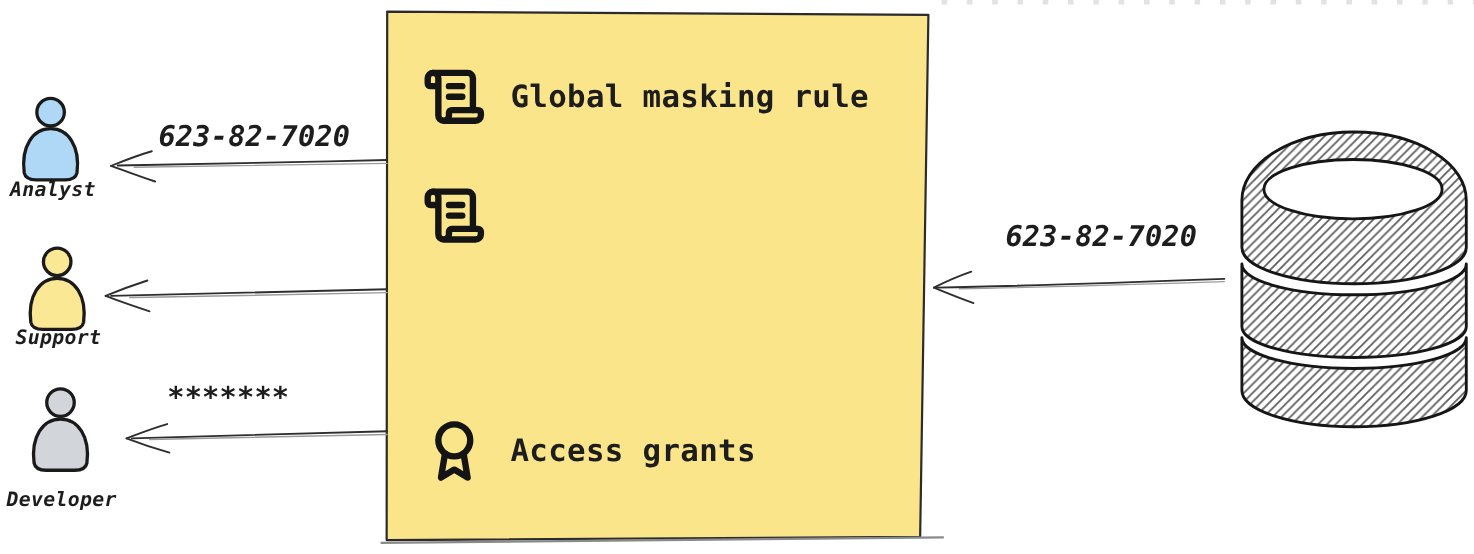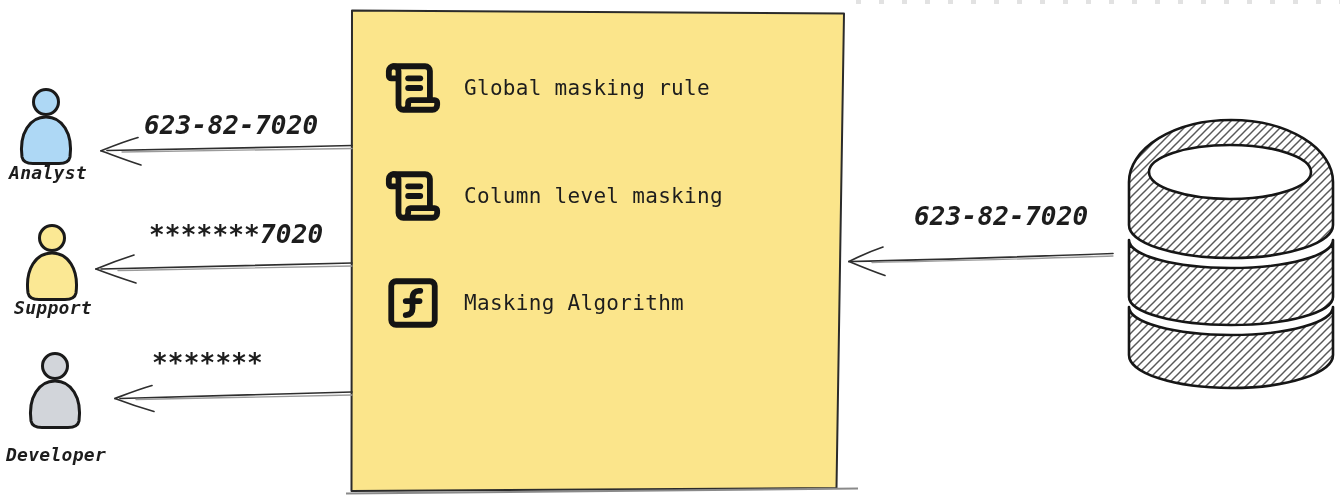--- a/index.html
+++ b/index.html
@@ -20,21 +20,21 @@
   .num-label{
     font-size:26px;font-weight:700;line-height:30px;letter-spacing:.2px;
   }
   .box-item{
     position:absolute;left:384px;width:450px;height:58px;
     display:flex;align-items:center;gap:22px;
   }
   .item-icon{width:58px;height:58px;flex:0 0 58px;
     stroke:#141414;fill:none;stroke-width:2.4;
     stroke-linecap:round;stroke-linejoin:round;}
-  .item-label{font-size:21px;font-weight:400;letter-spacing:.3px;line-height:58px;}
+  .item-label{font-size:28px;font-weight:700;letter-spacing:.3px;line-height:58px;}
 </style>
 </head>
 <body>
 
 <div class="canvas">
 
   <svg class="layer" viewBox="0 0 1340 504">
     <defs>
       <pattern id="hatch" width="8" height="8" patternUnits="userSpaceOnUse">
         <line x1="-2" y1="10" x2="10" y2="-2" stroke="#595959" stroke-width="1.5"></line>
@@ -98,47 +98,44 @@
       <path fill="url(#hatch)" d="M1129,240 A102,28 0 0 0 1333,240 L1333,297 A102,28 0 0 1 1129,297 Z"></path>
       <path fill="url(#hatch)" d="M1129,307 A102,28 0 0 0 1333,307 L1333,355 A102,33 0 0 1 1129,355 Z"></path>
     </g>
   </svg>
 
   <div class="txt actor-label" style="left:-7px;top:162px;">Analyst</div>
   <div class="txt actor-label" style="left:-2px;top:297px;">Support</div>
   <div class="txt actor-label" style="left:1px;top:444px;">Developer</div>
 
   <div class="txt num-label" style="left:144px;top:110px;">623-82-7020</div>
-  <div class="txt num-label" style="left:149px;top:219px;">*******7020</div>
   <div class="txt num-label" style="left:152px;top:347px;">*******</div>
   <div class="txt num-label" style="left:914px;top:201px;">623-82-7020</div>
 
   <div class="box-item" style="top:59px">
     <svg class="item-icon" viewBox="0 0 24 24">
       <path d="M15 12h-5"></path>
         <path d="M15 8h-5"></path>
         <path d="M19 17V5a2 2 0 0 0-2-2H4"></path>
       <path d="M8 21h12a2 2 0 0 0 2-2v-1a1 1 0 0 0-1-1H11a1 1 0 0 0-1 1v1a2 2 0 1 1-4 0V5a2 2 0 1 0-4 0v2a1 1 0 0 0 1 1h3"></path>
     </svg>
     <span class="item-label">Global masking rule</span>
   </div>
 
   <div class="box-item" style="top:167px">
     <svg class="item-icon" viewBox="0 0 24 24">
       <path d="M15 12h-5"></path>
         <path d="M15 8h-5"></path>
         <path d="M19 17V5a2 2 0 0 0-2-2H4"></path>
       <path d="M8 21h12a2 2 0 0 0 2-2v-1a1 1 0 0 0-1-1H11a1 1 0 0 0-1 1v1a2 2 0 1 1-4 0V5a2 2 0 1 0-4 0v2a1 1 0 0 0 1 1h3"></path>
     </svg>
-    <span class="item-label">Column level masking</span>
   </div>
 
-  <div class="box-item" style="top:274px">
+
+  <div class="box-item" style="top:381px">
     <svg class="item-icon" viewBox="0 0 24 24">
-      <rect width="18" height="18" x="3" y="3" rx="2"></rect>
-      <path d="M9 17c2 0 2.8-1 2.8-2.8V10c0-2 1-3.3 3.2-3"></path>
-      <path d="M9 11.2h5.7"></path>
+      <circle cx="12" cy="8" r="6"></circle>
+      <path d="M15.477 12.89 17 22l-5-3-5 3 1.523-9.11"></path>
     </svg>
-    <span class="item-label">Masking Algorithm</span>
+    <span class="item-label">Access grants</span>
   </div>
-
 
 </div>
 
 </body></html>

